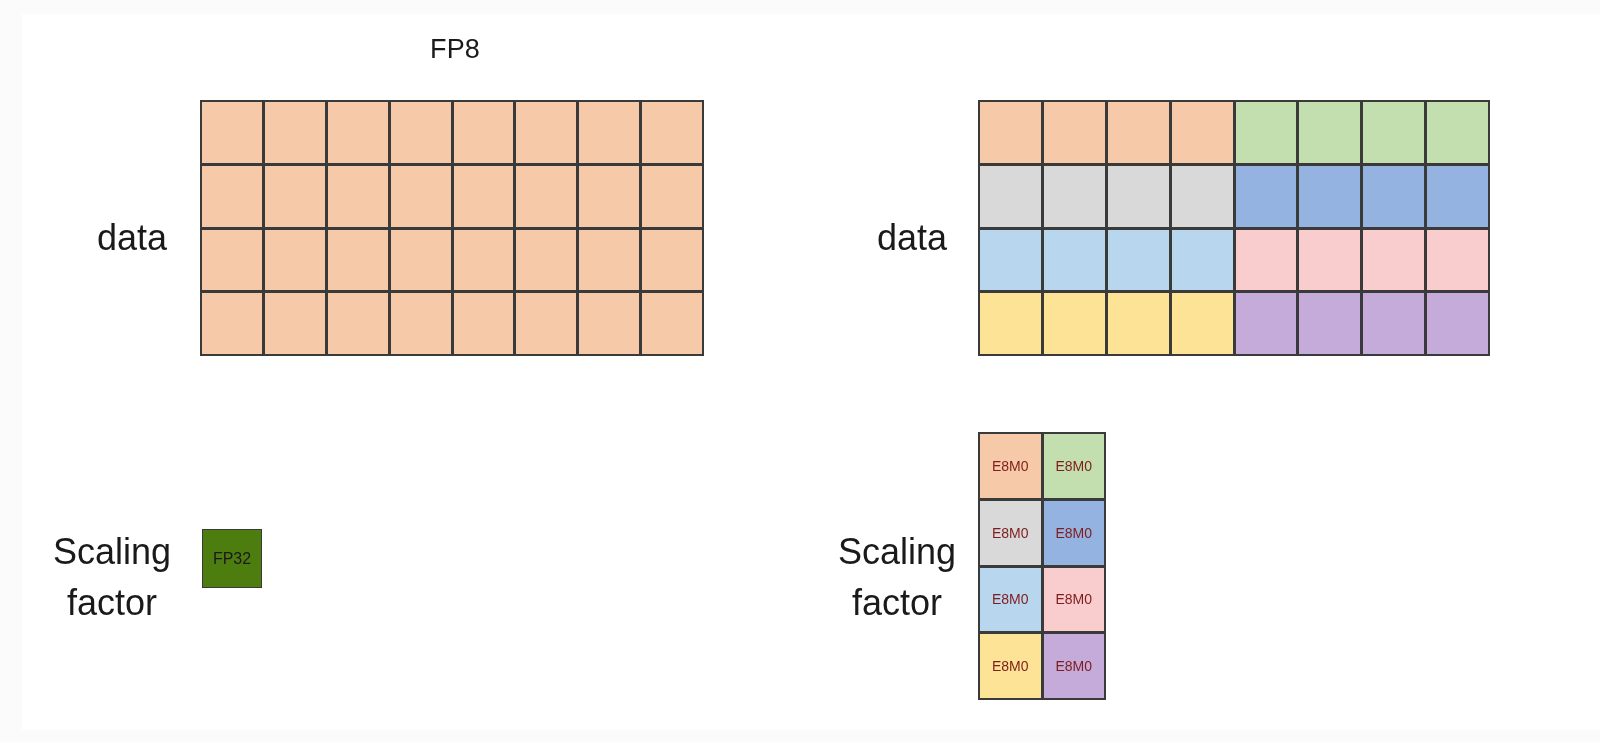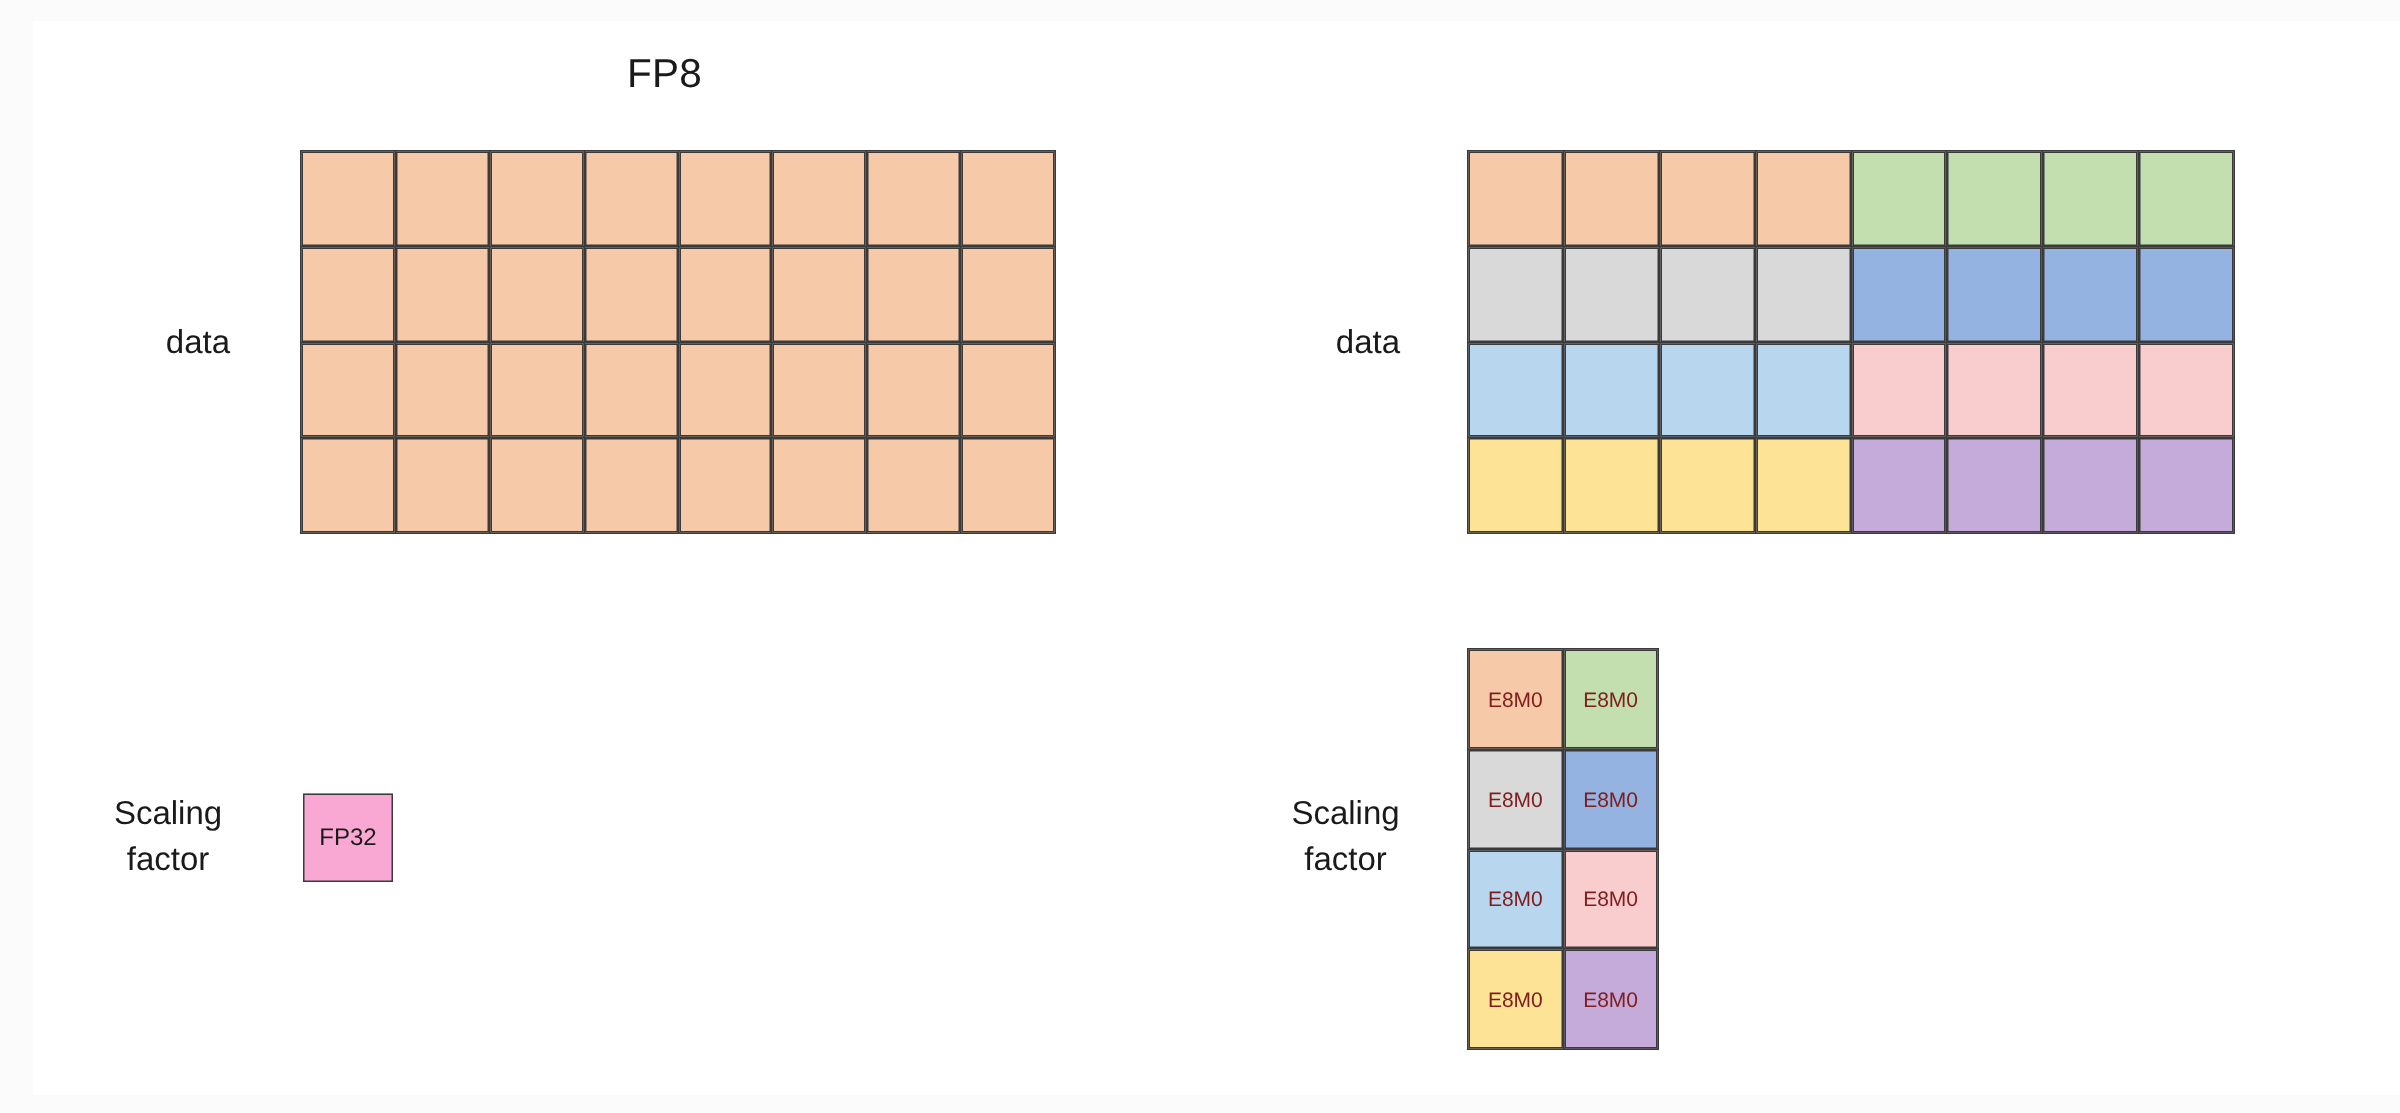--- a/index.html
+++ b/index.html
@@ -31,21 +31,21 @@
   .panel-title {
     font-size: 27px;
     color: #1a1a1a;
     text-align: center;
     white-space: nowrap;
     letter-spacing: 0.2px;
   }
 
   
   .side-label {
-    font-size: 22px;
+    font-size: 36px;
     color: #1a1a1a;
     text-align: center;
     line-height: 1.42;
     white-space: nowrap;
   }
 
   
   .grid {
     display: grid;
     box-sizing: border-box;
@@ -91,21 +91,21 @@
     justify-content: center;
     font-size: 16px;
     color: #1a1a1a;
   }
 </style>
 </head>
 <body>
 
 <div id="slide">
 
-  <div class="abs panel-title" style="left:291px; top:20px; width:260px;">FP8</div>
+  <div class="abs panel-title" style="left:303px; top:20px; width:260px;">FP8</div>
 
   <div class="abs side-label" style="left:30px; top:198px; width:160px;">data</div>
 
   <div class="abs grid" id="fp8-grid" style="left:178px; top:86px; width:504px; height:256px;">
     <div class="cell" style="background: rgb(246, 202, 168);"></div>
     <div class="cell" style="background: rgb(246, 202, 168);"></div>
     <div class="cell" style="background: rgb(246, 202, 168);"></div>
     <div class="cell" style="background: rgb(246, 202, 168);"></div>
     <div class="cell" style="background: rgb(246, 202, 168);"></div>
     <div class="cell" style="background: rgb(246, 202, 168);"></div>
@@ -135,21 +135,21 @@
     <div class="cell" style="background: rgb(246, 202, 168);"></div>
     <div class="cell" style="background: rgb(246, 202, 168);"></div>
     <div class="cell" style="background: rgb(246, 202, 168);"></div>
   </div>
 
   <div class="abs side-label" style="left:10px; top:512px; width:160px;">
     <div>Scaling</div>
     <div>factor</div>
   </div>
 
-  <div class="abs single-box" id="fp8-scale-box" style="left: 180px; top: 515px; width: 60px; height: 59px; background: #f9a8d4;">FP32</div>
+  <div class="abs single-box" id="fp8-scale-box" style="left: 180px; top: 515px; width: 60px; height: 59px; background: #4d7c0f;">FP32</div>
 
 
   <div class="abs side-label" style="left:810px; top:198px; width:160px;">data</div>
 
   <div class="abs grid" id="mx-grid" style="left:956px; top:86px; width:512px; height:256px;">
       <div class="cell" style="background: rgb(246, 202, 168);"></div>
       <div class="cell" style="background: rgb(246, 202, 168);"></div>
       <div class="cell" style="background: rgb(246, 202, 168);"></div>
       <div class="cell" style="background: rgb(246, 202, 168);"></div>
       <div class="cell" style="background: rgb(195, 223, 176);"></div>

